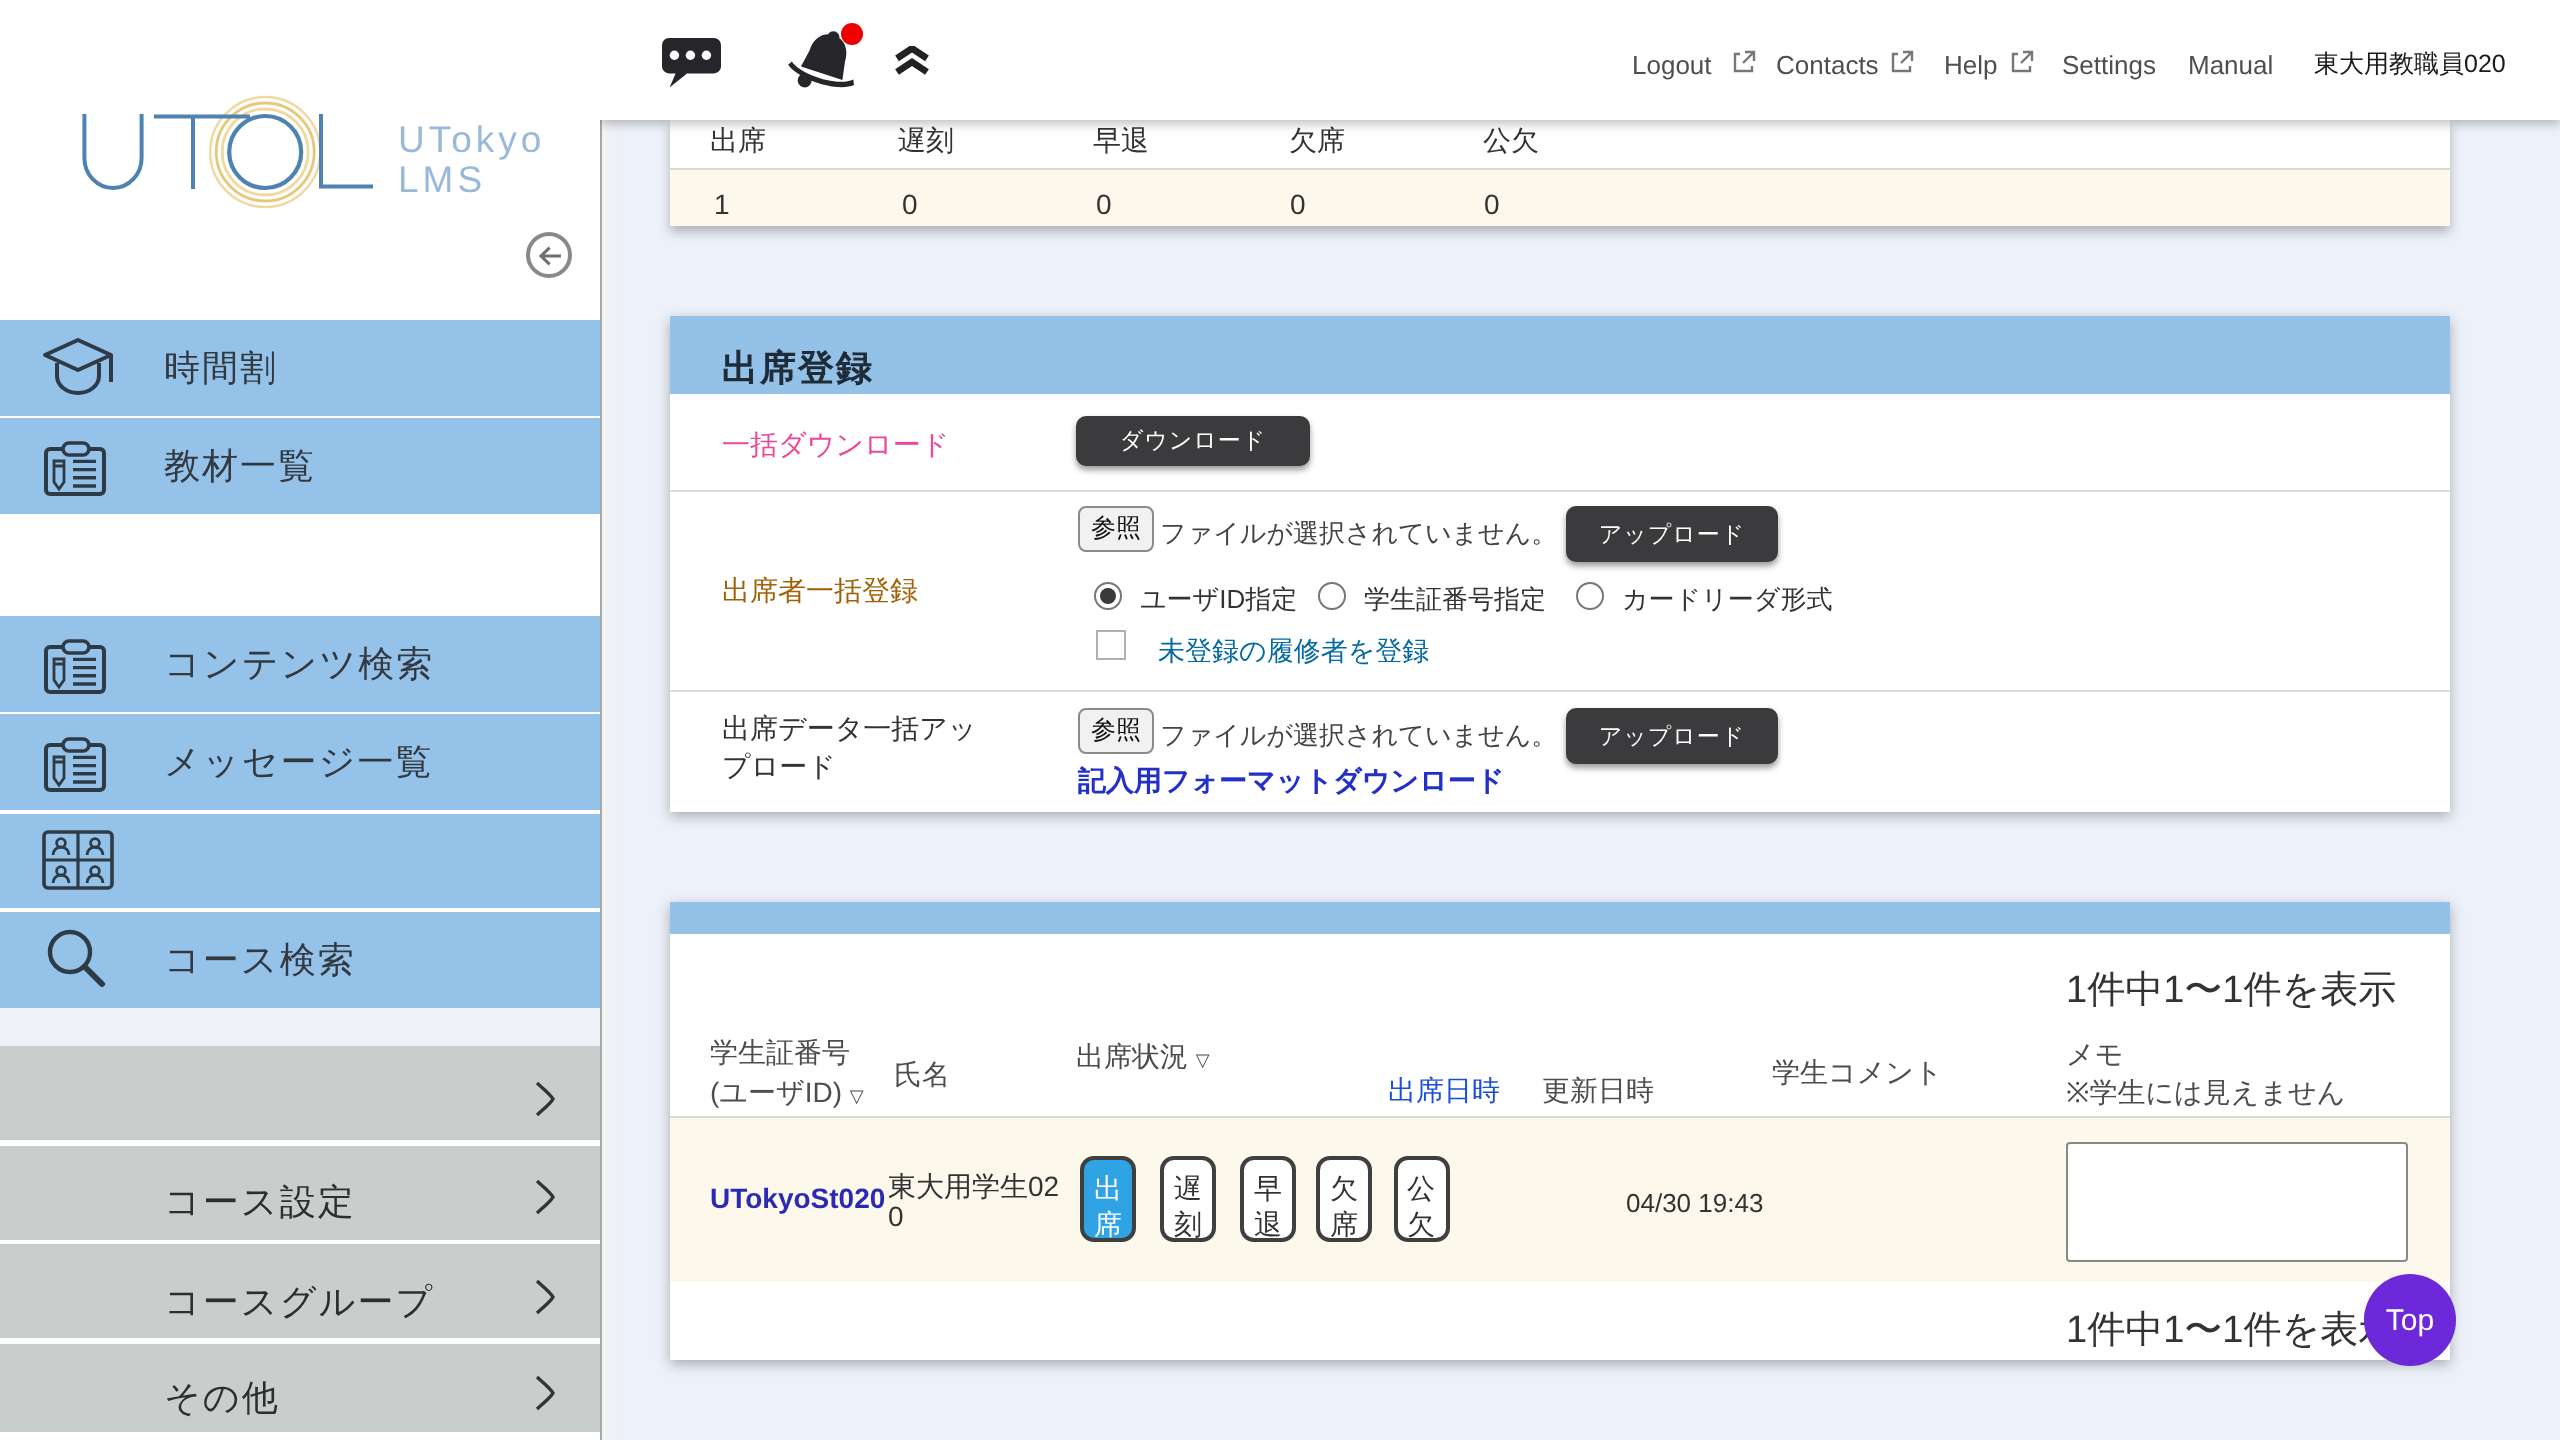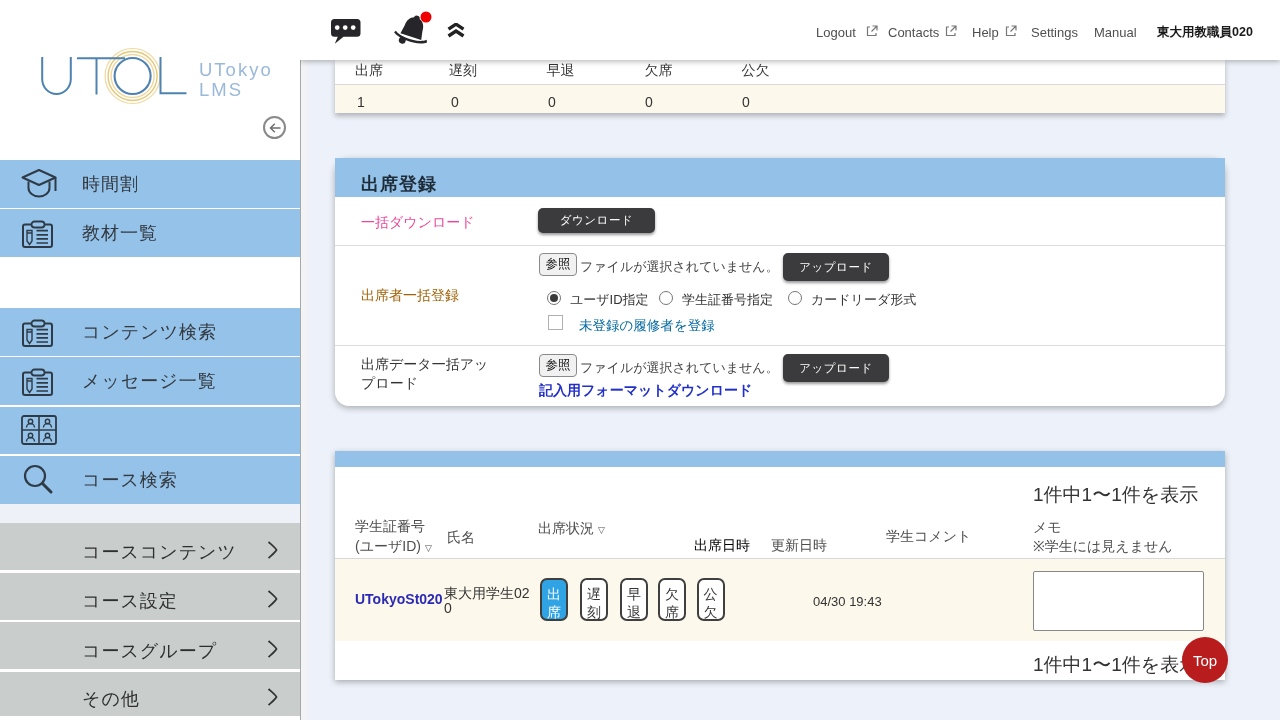--- a/index.html
+++ b/index.html
@@ -13,41 +13,41 @@
 .mitem { position:absolute; left:0; width:300px; height:47.8px; background:#95c2e8;text-align:right; }
 .mitem .txt { position:absolute; left:82px; top:50%; transform:translateY(-50%); font-size:18px; letter-spacing:1px; color:#333940; }
 .gitem { position:absolute; left:0; width:300px; height:47px; background:#c9cecd; }
 .gitem .txt { position:absolute; left:82px; top:calc(50% + 5px); transform:translateY(-50%); font-size:18px; letter-spacing:1px; color:#2e2e2e; }
 .gitem .chev { position:absolute; left:266px; top:calc(50% + 5px); transform:translateY(-50%); }
 .micon { position:absolute; left:20px; top:50%; transform:translateY(-50%); }
 
 
 #header { position:absolute; left:300px; top:0; width:980px; height:60px; background:#fff; z-index:4; box-shadow:0 2px 5px rgba(0,0,0,0.25); }
 .hlink { position:absolute; top:25px; font-size:13px; color:#4f4f4f; }
-#uname { position:absolute; top:24px; font-size:12.5px; font-weight:bold; color:#1a1a1a; }
+#uname { position:absolute; top:24px; font-size:12.5px; font-weight:normal; color:#1a1a1a; }
 
 
 .panel { position:absolute; background:#fff; box-shadow:0 2px 6px rgba(60,64,67,0.4); }
 #panel1 { left:335px; top:60px; width:890px; height:53px; box-shadow:0 3px 5px rgba(60,64,67,0.35); }
-#panel2 { left:335px; top:158px; width:890px; height:248px;border-radius:14px; }
+#panel2 { left:335px; top:158px; width:890px; height:248px; }
 #panel3 { left:335px; top:451px; width:890px; height:229px; }
 .bluehead { position:absolute; left:0; top:0; width:100%; background:#94c1e7; }
 .cream { background:#fdf8ec; }
 .cell-label { color:#333; font-size:14px; }
 .darkbtn { position:absolute; background:#3b3b3d; color:#fff; font-size:11.5px; letter-spacing:0.5px; border-radius:5px; box-shadow:0 2px 3px rgba(0,0,0,0.4); display:flex; align-items:center; justify-content:center; }
 .refbtn { position:absolute; width:38px; height:23px; background:#f1f1f1; border:1px solid #8a8a8a; border-radius:4px; font-size:12.5px; color:#111; display:flex; align-items:center; justify-content:center; }
 .radio { position:absolute; width:14px; height:14px; border:1px solid #777; border-radius:50%; background:#fff; }
 .radio.sel::after { content:""; position:absolute; left:2px; top:2px; width:8px; height:8px; background:#3a3a3a; border-radius:50%; }
 .sep { position:absolute; left:0; width:100%; height:1px; background:#ddd; }
 
 
 .stbtn { position:absolute; width:28px; height:43px; border:2px solid #3f3f3f; border-radius:7px; background:#fff; color:#333; font-size:14px; line-height:18px; text-align:center; padding-top:5px; }
 .stbtn.sel { background:#2fa3e3; color:#fff; }
 
-#topbtn { position:absolute; left:1182px; top:637px; width:46px; height:46px; border-radius:50%; background:#b91c1c; color:#fff; font-size:15px; display:flex; align-items:center; justify-content:center; z-index:9; }
+#topbtn { position:absolute; left:1182px; top:637px; width:46px; height:46px; border-radius:50%; background:#6d28d9; color:#fff; font-size:15px; display:flex; align-items:center; justify-content:center; z-index:9; }
 </style>
 </head>
 <body>
 
 <div id="sidebar">
 
   <svg class="abs" style="left:0;top:0" width="300" height="120" viewBox="0 0 300 120">
     <g fill="none">
       <circle cx="132.6" cy="76" r="21.5" stroke="#f0d9a0" stroke-width="1.4"></circle>
       <circle cx="132.6" cy="76" r="24.5" stroke="#e8c878" stroke-width="1.4"></circle>
@@ -120,21 +120,20 @@
       <span class="txt">コース検索</span>
     <svg class="micon" width="36" height="36" viewBox="0 0 36 36">
       <circle cx="15" cy="14" r="10" stroke="#2e3b47" stroke-width="2.2" fill="none"></circle>
       <path d="M22.5 21.5 L31 30" stroke="#2e3b47" stroke-width="3" fill="none" stroke-linecap="round"></path>
     </svg>
   </div>
 
   <div class="abs" style="left:0;top:503.6px;width:300px;height:19.7px;background:#eef1f7"></div>
 
   <div class="gitem" style="top:523.3px">
-      <span class="txt">コースコンテンツ</span>
       <span class="chev"><svg width="13" height="18" viewBox="0 0 13 18">
           <path d="M2.5 1 C7 5 9.5 7 10.5 9 C9.5 11 7 13 2.5 17" stroke="#333" stroke-width="1.7" fill="none"></path>
         </svg></span>
     </div>
   <div class="gitem" style="top:572.7px">
       <span class="txt">コース設定</span>
       <span class="chev"><svg width="13" height="18" viewBox="0 0 13 18">
           <path d="M2.5 1 C7 5 9.5 7 10.5 9 C9.5 11 7 13 2.5 17" stroke="#333" stroke-width="1.7" fill="none"></path>
         </svg></span>
     </div>
@@ -242,21 +241,21 @@
   <span class="abs" style="left:204px;top:224px;font-size:14px;font-weight:bold;color:#2230c8">記入用フォーマットダウンロード</span>
 </div>
 
 <div class="panel" id="panel3">
   <div class="bluehead" style="height:15.5px"></div>
   <span class="abs" style="left:698px;top:30.5px;font-size:19px;color:#333">1件中1〜1件を表示</span>
 
   <span class="abs" style="left:20px;top:65px;font-size:14px;color:#4d4d4d;line-height:20px">学生証番号<br>(ユーザID) <span style="font-size:9px">▽</span></span>
   <span class="abs" style="left:112px;top:78px;font-size:14px;color:#4d4d4d">氏名</span>
   <span class="abs" style="left:203px;top:69px;font-size:14px;color:#4d4d4d">出席状況 <span style="font-size:9px">▽</span></span>
-  <span class="abs" style="left:359px;top:85.5px;font-size:14px;color:#000000">出席日時</span>
+  <span class="abs" style="left:359px;top:85.5px;font-size:14px;color:#1d4ed8">出席日時</span>
   <span class="abs" style="left:436px;top:85.5px;font-size:14px;color:#4d4d4d">更新日時</span>
   <span class="abs" style="left:551px;top:77px;font-size:14px;color:#4d4d4d">学生コメント</span>
   <span class="abs" style="left:698px;top:67px;font-size:14px;color:#4d4d4d;line-height:19px">メモ<br>※学生には見えません</span>
   <div class="sep" style="top:107px;background:#d8d8d8"></div>
 
   <div class="abs cream" style="left:0;top:108px;width:890px;height:82px">
     <span class="abs" style="left:20px;top:32px;font-size:14px;font-weight:bold;color:#2a2ab4">UTokyoSt020</span>
     <span class="abs cell-label" style="left:109px;top:27px;width:92px;line-height:15px;word-break:break-all">東大用学生020</span>
     <div class="stbtn sel" style="left:205px;top:19px">出席</div>
     <div class="stbtn" style="left:245px;top:19px">遅刻</div>

